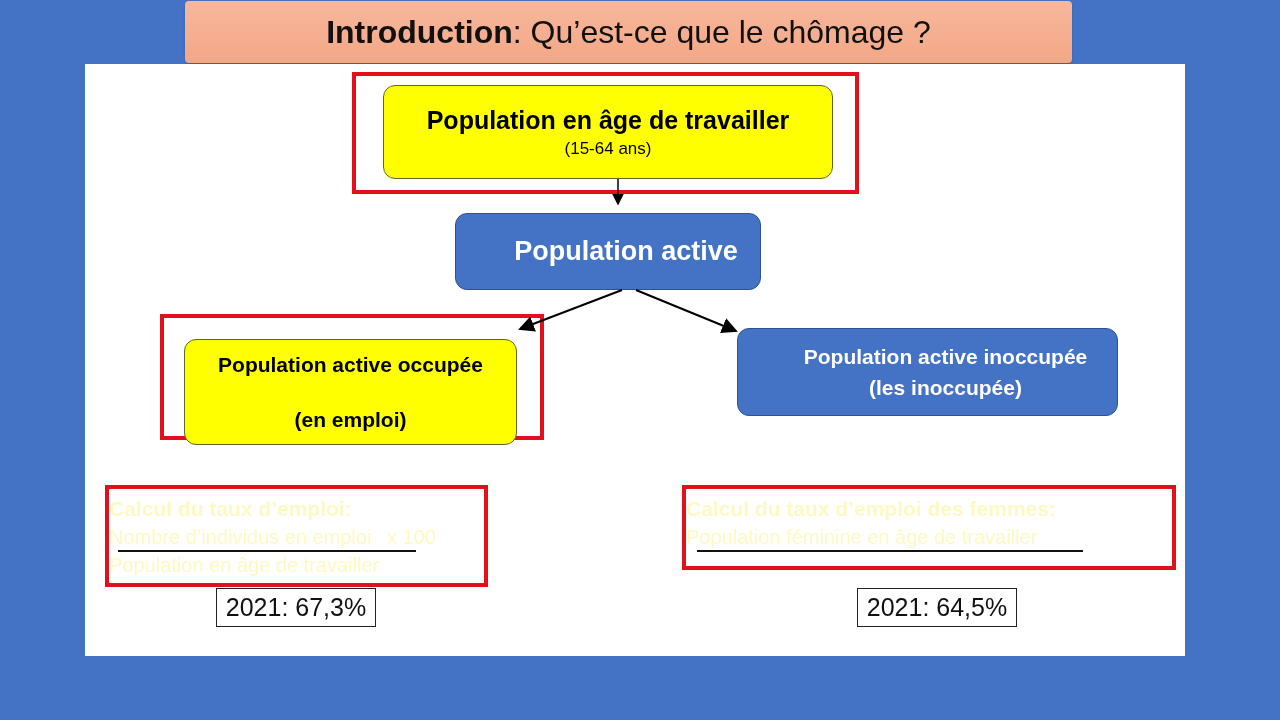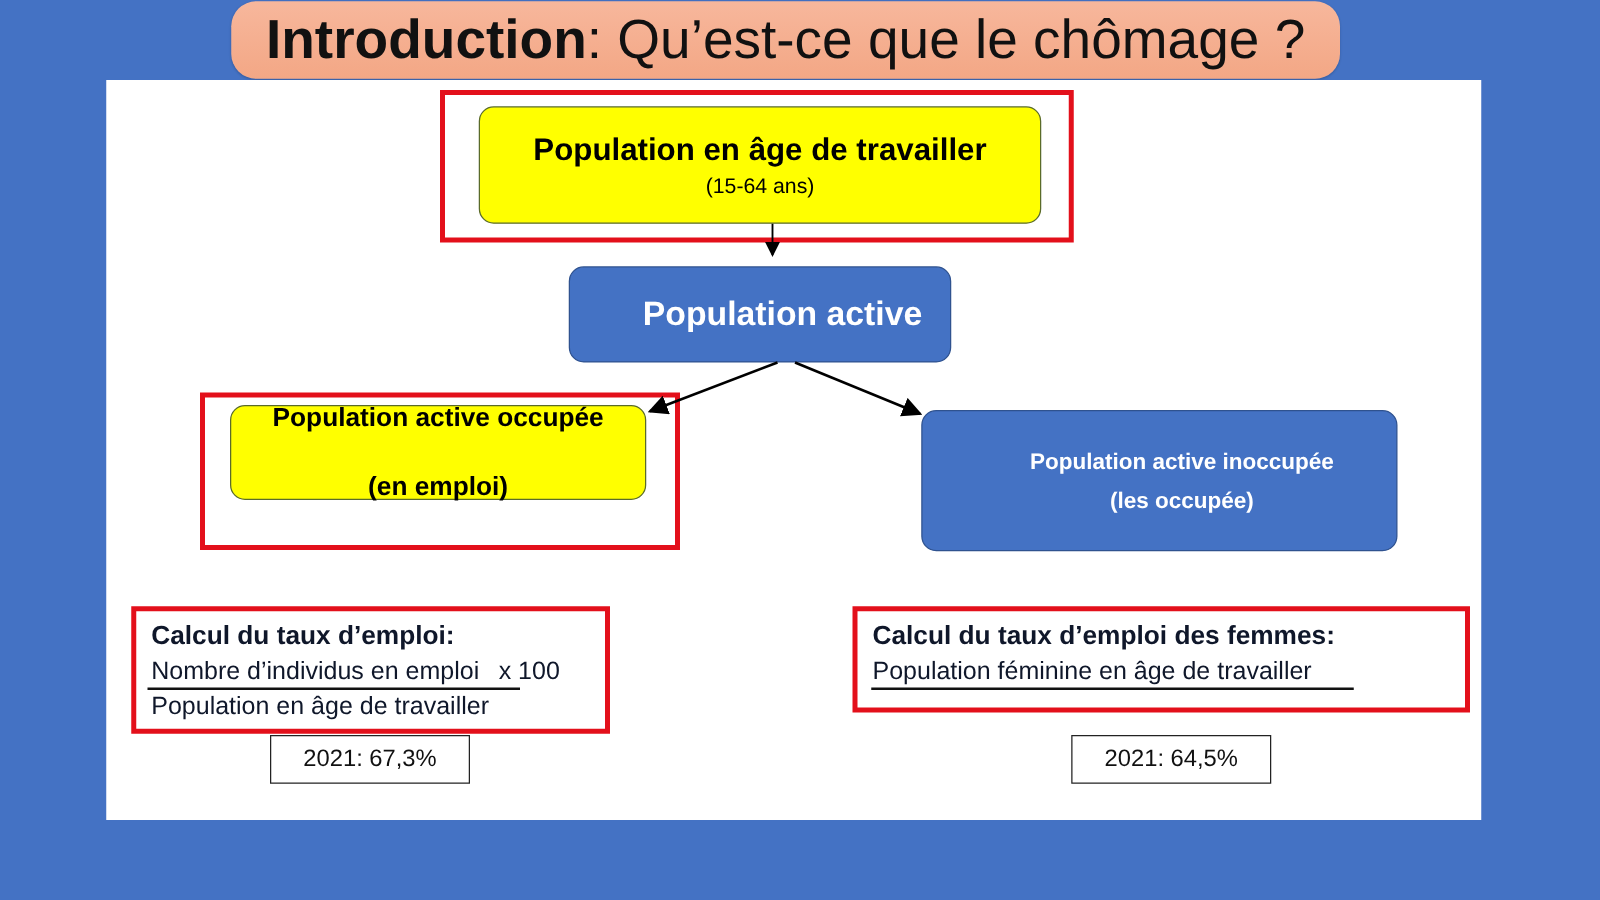--- a/index.html
+++ b/index.html
@@ -1,34 +1,34 @@
 <!DOCTYPE html>
 <html><head>
 <meta charset="utf-8">
 <style>
   html, body { margin:0; padding:0; }
   body { width:1280px; height:720px; background:#4472c4; position:relative; overflow:hidden;
          font-family:"Liberation Sans", "DejaVu Sans", sans-serif; }
   .title-bar { position:absolute; left:185px; top:1px; width:887px; height:62px;
-               background:linear-gradient(#f7b79c,#f3a785); border-radius:20px;
+               background:linear-gradient(#f7b79c,#f3a785); border-radius:4px;
                box-shadow:0 1px 2px rgba(0,0,0,0.2);
                display:flex; align-items:center; justify-content:center;
-               font-size:44px; color:#111; }
+               font-size:32px; color:#111; }
   .title-bar b { font-weight:bold; }
   .panel { position:absolute; left:85px; top:64px; width:1100px; height:592px; background:#fff; }
   .abs { position:absolute; box-sizing:border-box; }
   .red-frame { border:4px solid #e3101b; }
   .yellow { background:#ffff00; border:1.5px solid #5a6b2a; border-radius:12px;
             display:flex; flex-direction:column; align-items:center; justify-content:center; color:#000; text-align:center; }
   .blue { background:#4472c4; border:1.5px solid #2f528f; border-radius:12px; color:#fff;
           display:flex; flex-direction:column; align-items:center; justify-content:center; text-align:center; font-weight:bold;padding-left:36px; }
-  .formula { font-size:20px; color:#0f172a; line-height:28px; padding:6px 12px; }
+  .formula { font-size:20px; color:#fef9c3; line-height:28px; padding:6px 0; }
   .formula .head { font-weight:bold; font-size:21px; }
   .frac-line { position:absolute; height:2px; background:#111; }
-  .result { border:1.5px solid #222; background:#fff; font-size:19px; color:#111;
+  .result { border:1.5px solid #222; background:#fff; font-size:25px; color:#111;
             display:flex; align-items:center; justify-content:center; }
   svg.arrows { position:absolute; left:0; top:0; }
 </style>
 </head>
 <body>
 
 <div class="title-bar">
   <b>Introduction</b>
     <span>: Qu’est-ce que le chômage ?</span>
 </div>
@@ -39,28 +39,28 @@
 <div class="abs yellow" style="left:383px;top:85px;width:450px;height:94px;">
   <div style="font-weight:bold;font-size:25px;">Population en âge de travailler</div>
   <div style="font-size:17px;margin-top:4px;">(15-64 ans)</div>
 </div>
 
 <div class="abs blue" style="left:455px;top:213px;width:306px;height:77px;font-size:27px;">
   <div>Population active</div>
 </div>
 
 <div class="abs red-frame" style="left:160px;top:314px;width:384px;height:126px;"></div>
-<div class="abs yellow" style="left:184px;top:324px;width:333px;height:76px;font-weight:bold;font-size:21px;line-height:31px;gap:24px;">
+<div class="abs yellow" style="left:184px;top:339px;width:333px;height:106px;font-weight:bold;font-size:21px;line-height:31px;gap:24px;">
   <div>Population active occupée</div>
   <div>(en emploi)</div>
 </div>
 
-<div class="abs blue" style="left:737px;top:328px;width:381px;height:113px;font-size:18px;line-height:31px;">
+<div class="abs blue" style="left:737px;top:328px;width:381px;height:88px;font-size:21px;line-height:31px;">
   <div>Population active inoccupée</div>
-  <div>(les occupée)</div>
+  <div>(les inoccupée)</div>
 </div>
 
 <svg class="arrows" width="1280" height="720">
   <defs>
     <marker id="ah" markerWidth="8" markerHeight="8" refX="7" refY="4" orient="auto">
       <path d="M0,0 L8,4 L0,8 z" fill="#000"></path>
     </marker>
   </defs>
   <line x1="618" y1="179" x2="618" y2="204" stroke="#000" stroke-width="1.5" marker-end="url(#ah)"></line>
   <line x1="622" y1="290" x2="520" y2="329" stroke="#000" stroke-width="2" marker-end="url(#ah)"></line>

